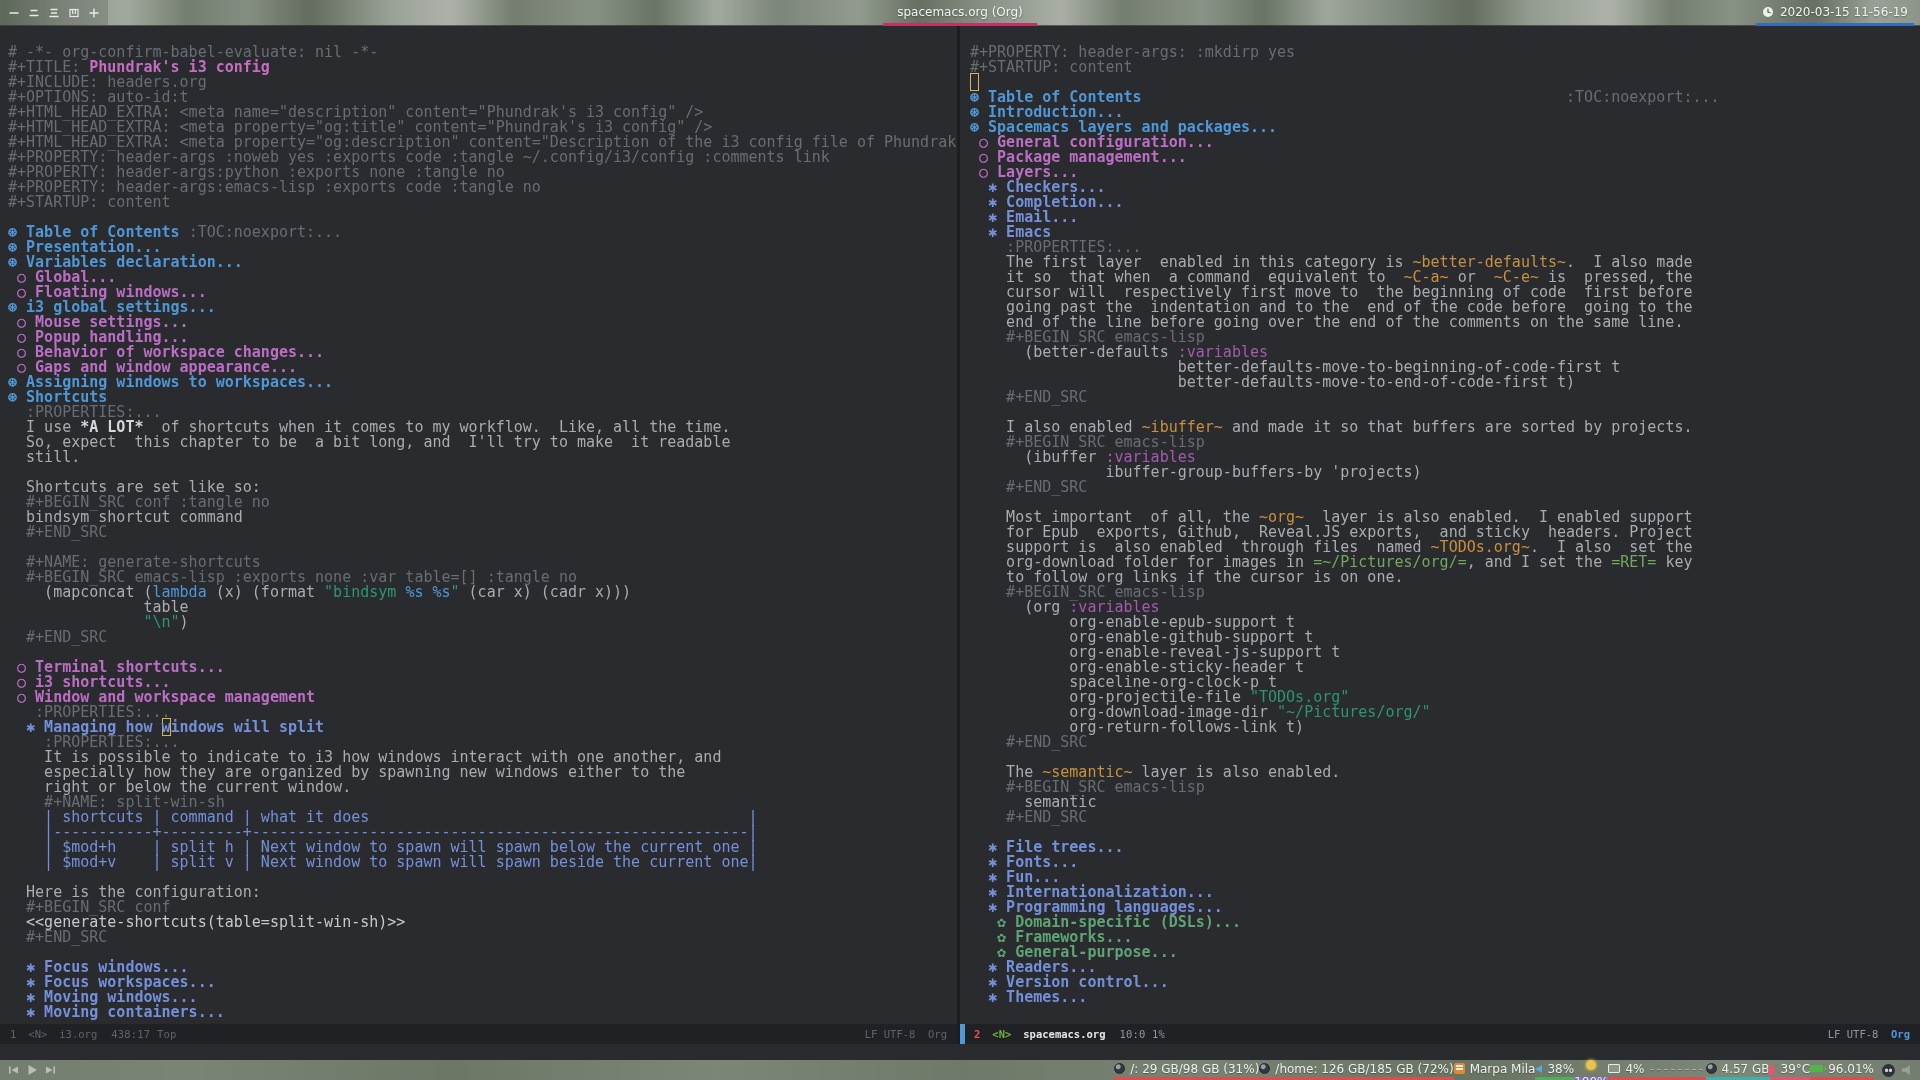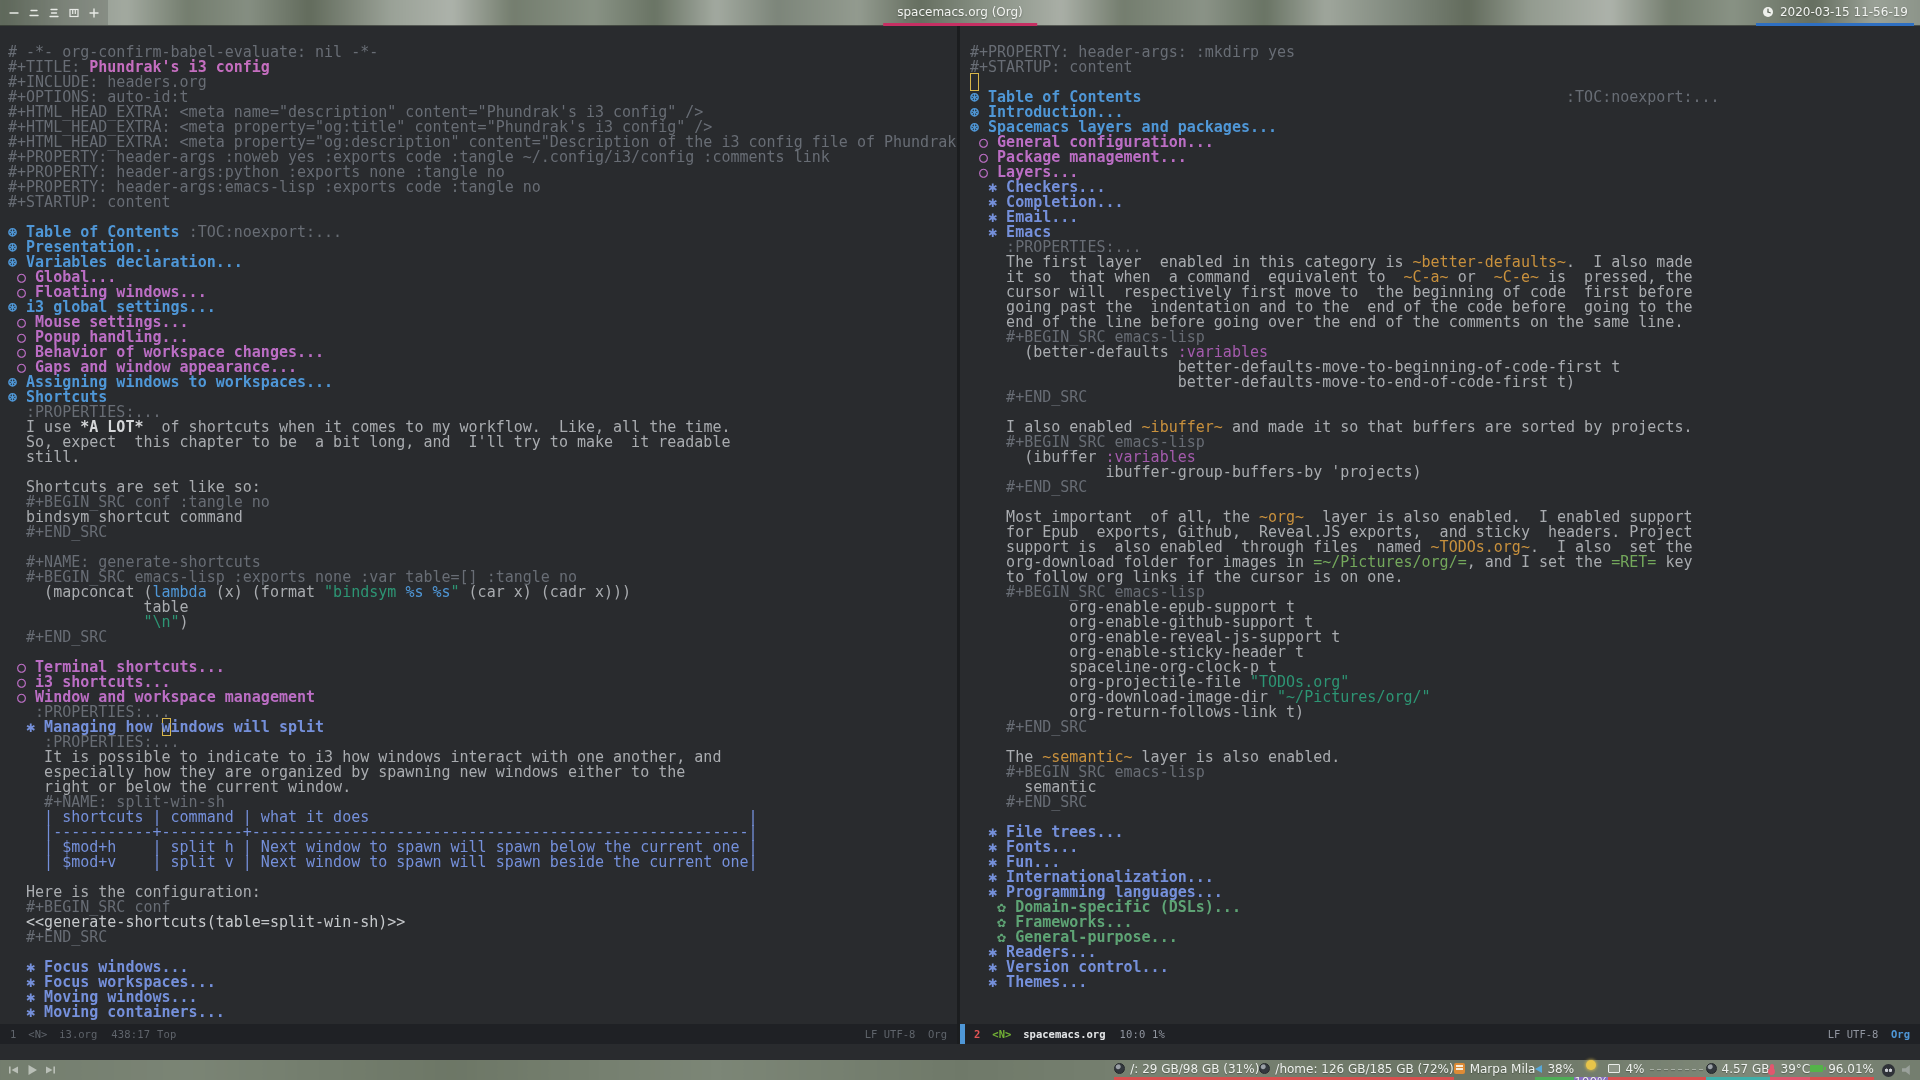--- a/index.html
+++ b/index.html
@@ -252,20 +252,21 @@
         <div class="ln"><span class="tk-d">      (ibuffer </span><span class="tk-k">:variables</span></div>
         <div class="ln"><span class="tk-d">               ibuffer-group-buffers-by 'projects)</span></div>
         <div class="ln"><span class="tk-m">    #+END_SRC</span></div>
         <div class="ln"> </div>
         <div class="ln"><span class="tk-d">    Most important  of all, the </span><span class="tk-o">~org~</span><span class="tk-d">  layer is also enabled.  I enabled support</span></div>
         <div class="ln"><span class="tk-d">    for Epub  exports, Github,  Reveal.JS exports,  and sticky  headers. Project</span></div>
         <div class="ln"><span class="tk-d">    support is  also enabled  through files  named </span><span class="tk-o">~TODOs.org~</span><span class="tk-d">.  I also  set the</span></div>
         <div class="ln"><span class="tk-d">    org-download folder for images in </span><span class="tk-v">=~/Pictures/org/=</span><span class="tk-d">, and I set the </span><span class="tk-v">=RET=</span><span class="tk-d"> key</span></div>
         <div class="ln"><span class="tk-d">    to follow org links if the cursor is on one.</span></div>
         <div class="ln"><span class="tk-m">    #+BEGIN_SRC emacs-lisp</span></div>
+        <div class="ln"><span class="tk-d">      (org </span><span class="tk-k">:variables</span></div>
         <div class="ln"><span class="tk-d">           org-enable-epub-support t</span></div>
         <div class="ln"><span class="tk-d">           org-enable-github-support t</span></div>
         <div class="ln"><span class="tk-d">           org-enable-reveal-js-support t</span></div>
         <div class="ln"><span class="tk-d">           org-enable-sticky-header t</span></div>
         <div class="ln"><span class="tk-d">           spaceline-org-clock-p t</span></div>
         <div class="ln"><span class="tk-d">           org-projectile-file </span><span class="tk-s">"TODOs.org"</span></div>
         <div class="ln"><span class="tk-d">           org-download-image-dir </span><span class="tk-s">"~/Pictures/org/"</span></div>
         <div class="ln"><span class="tk-d">           org-return-follows-link t)</span></div>
         <div class="ln"><span class="tk-m">    #+END_SRC</span></div>
         <div class="ln"> </div>

